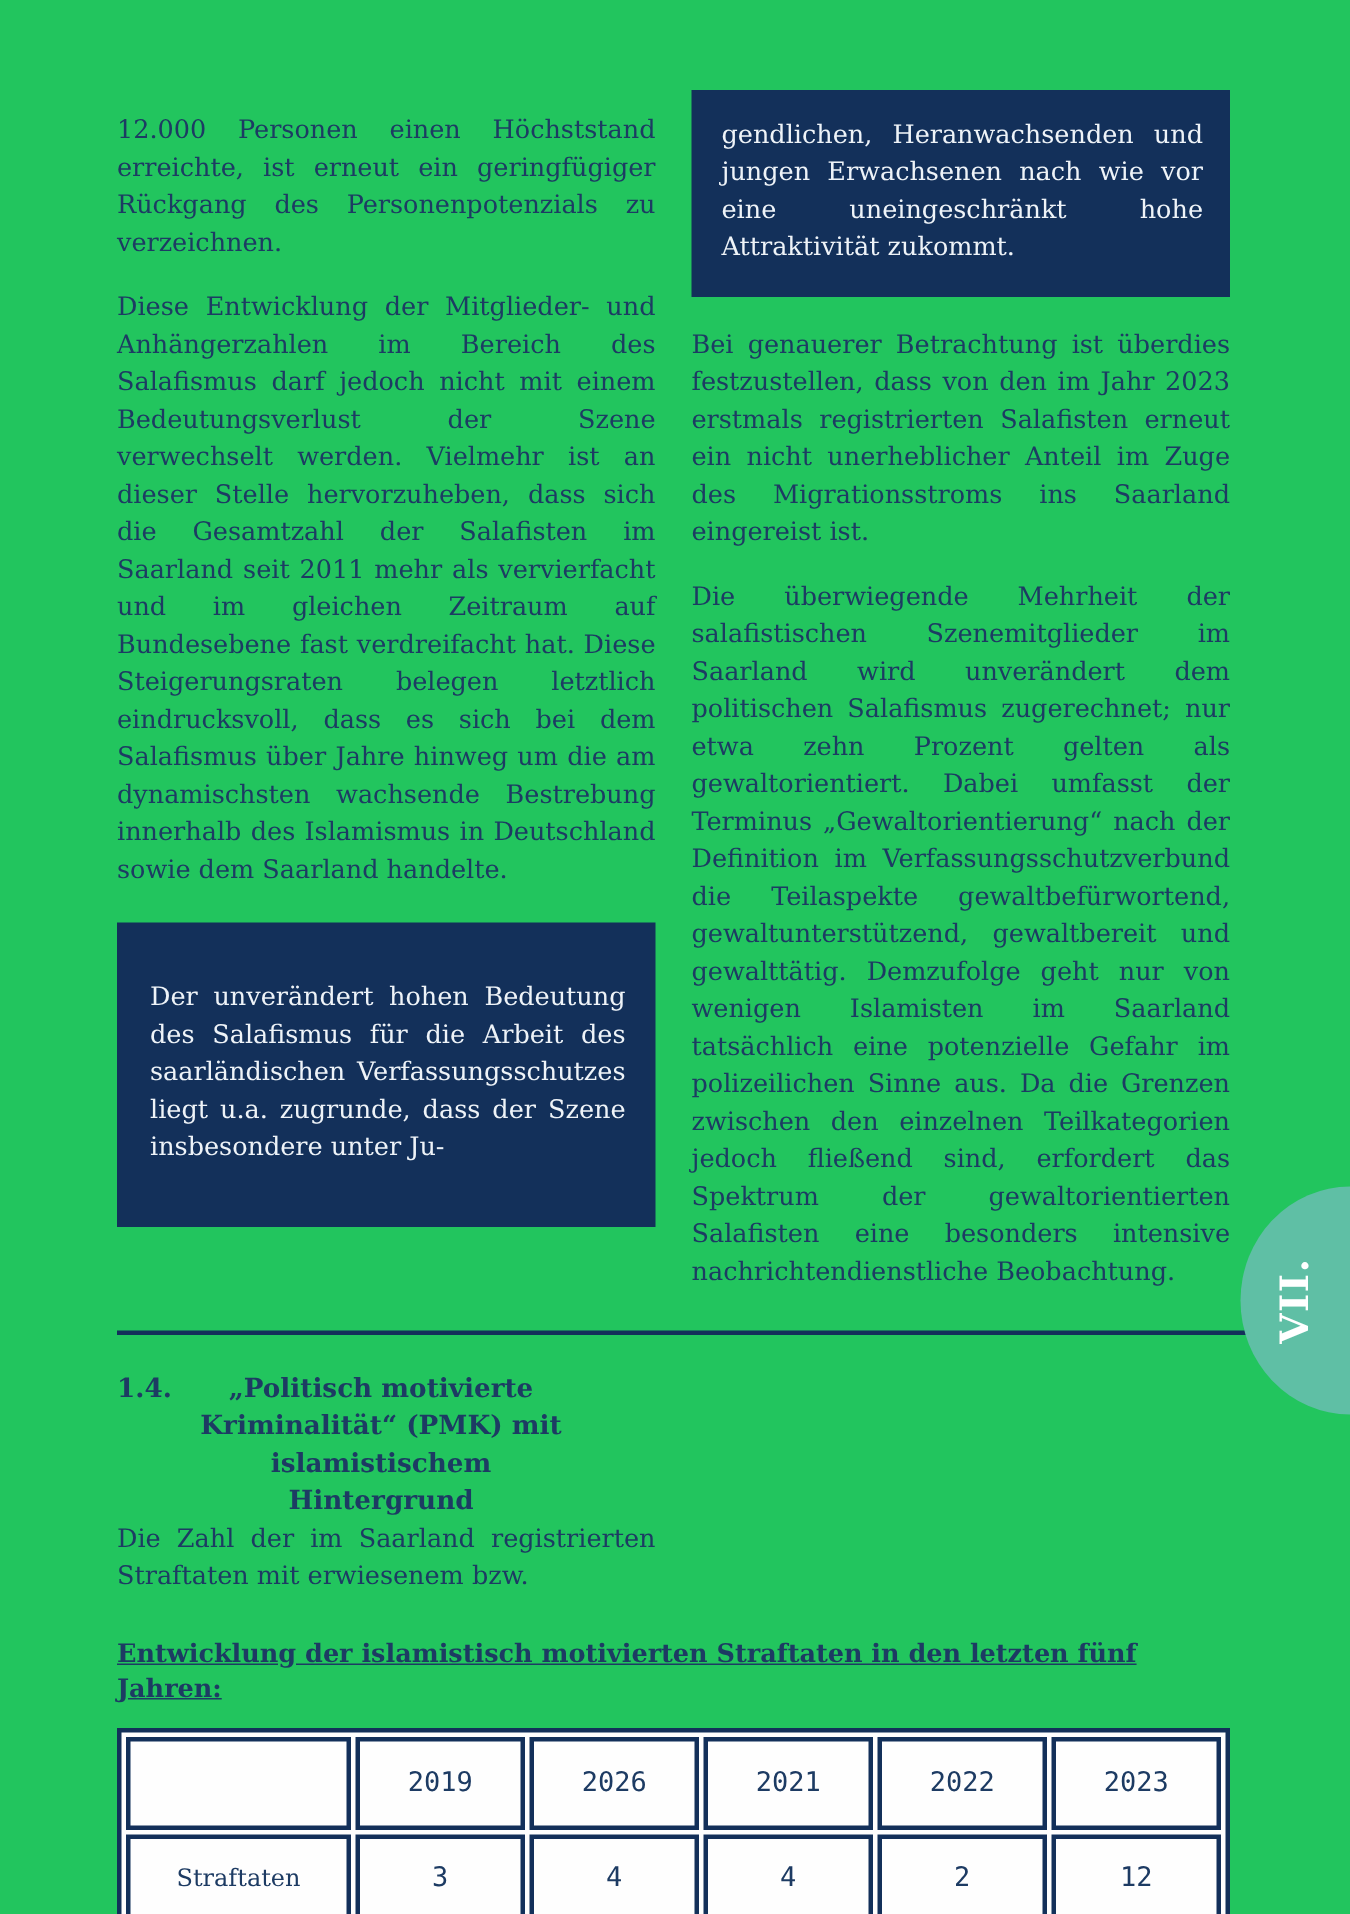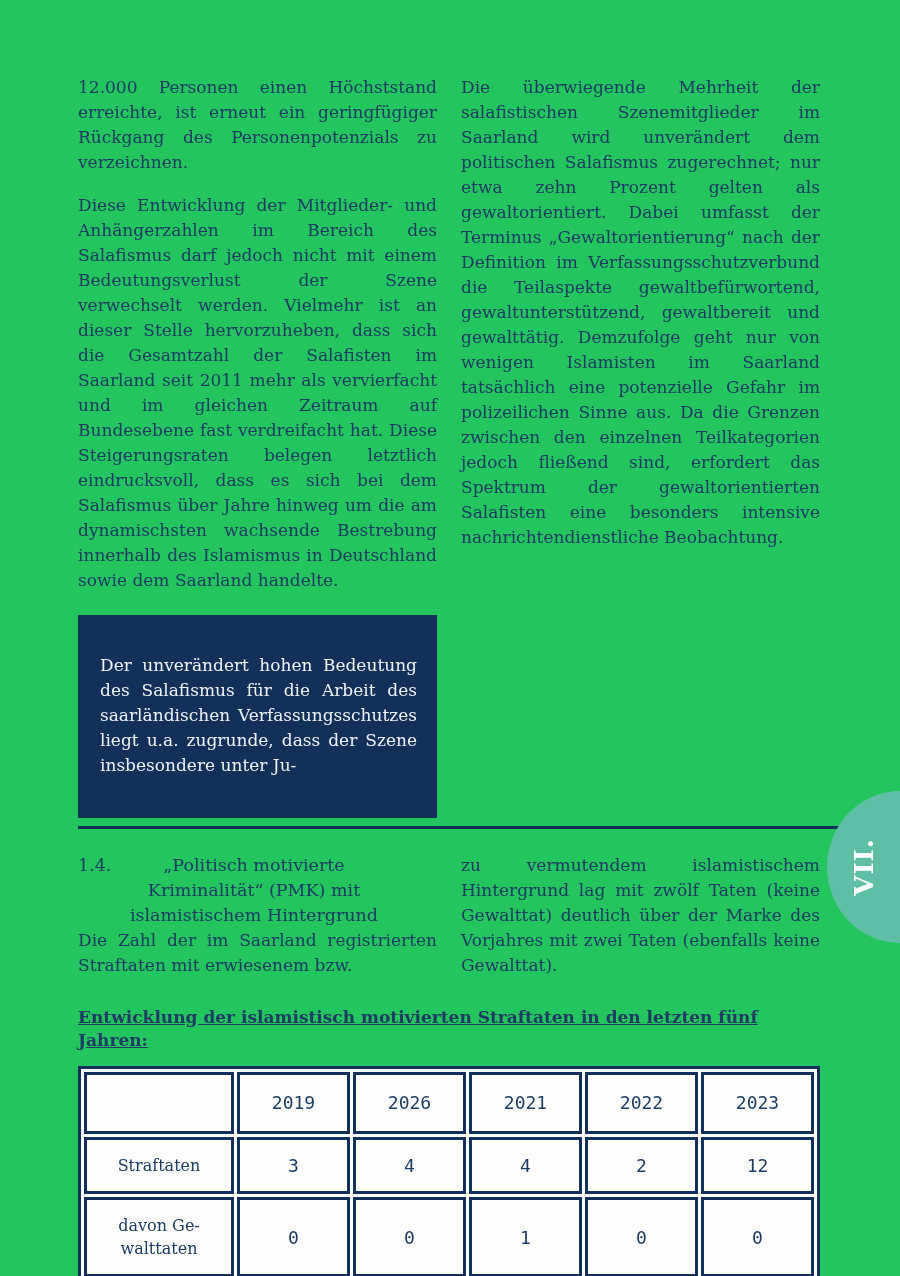--- a/index.html
+++ b/index.html
@@ -24,21 +24,21 @@
     color:#eef3f8;
     font-size:17px;line-height:25px;
     text-align:justify;
   }
   .callout.left-box{margin-top:22px;padding:38px 20px 40px 22px;}
   .callout.right-box{margin:-15px 0 20px 0;padding:18px 18px 20px 20px;}
   hr.divider{
     border:none;border-top:3px solid #13305a;
     margin:8px -25px 24px 0;
   }
-  .heading{display:flex;font-weight:normal;font-size:17.5px;line-height:25px;margin:0 0 0 0;}
+  .heading{display:flex;font-weight:bold;font-size:17.5px;line-height:25px;margin:0 0 0 0;}
   .hnum{width:48px;flex:0 0 48px;}
   .htitle{max-width:256px;text-align:center;}
   .section-cols p.body{margin-bottom:0;}
   .caption{
     margin:28px 0 14px 0;
     font-weight:bold;font-size:17px;line-height:23px;text-decoration:underline;
   }
   .tablewrap{
     border:3px solid #13305a;
     background:#fefefe;
@@ -85,36 +85,35 @@
 <div class="page">
   <div class="content">
 
     <div class="cols">
       <div class="col">
         <p class="body">12.000 Personen einen Höchststand erreichte, ist erneut ein geringfügiger Rückgang des Personenpotenzials zu verzeichnen.</p>
         <p class="body">Diese Entwicklung der Mitglieder- und Anhängerzahlen im Bereich des Salafismus darf jedoch nicht mit einem Bedeutungsverlust der Szene verwechselt werden. Vielmehr ist an dieser Stelle hervorzuheben, dass sich die Gesamtzahl der Salafisten im Saarland seit 2011 mehr als vervierfacht und im gleichen Zeitraum auf Bundesebene fast verdreifacht hat. Diese Steigerungsraten belegen letztlich eindrucksvoll, dass es sich bei dem Salafismus über Jahre hinweg um die am dynamischsten wachsende Bestrebung innerhalb des Islamismus in Deutschland sowie dem Saarland handelte.</p>
         <div class="callout left-box">Der unverändert hohen Bedeutung des Salafismus für die Arbeit des saarländischen Verfassungsschutzes liegt u.a. zugrunde, dass der Szene insbesondere unter Ju-</div>
       </div>
       <div class="col">
+        <div class="callout right-box">gendlichen, Heranwachsenden und jungen Erwachsenen nach wie vor eine uneingeschränkt hohe Attraktivität zukommt.</div>
+        <p class="body">Bei genauerer Betrachtung ist überdies festzustellen, dass von den im Jahr 2023 erstmals registrierten Salafisten erneut ein nicht unerheblicher Anteil im Zuge des Migrationsstroms ins Saarland eingereist ist.</p>
         <p class="body">Die überwiegende Mehrheit der salafistischen Szenemitglieder im Saarland wird unverändert dem politischen Salafismus zugerechnet; nur etwa zehn Prozent gelten als gewaltorientiert. Dabei umfasst der Terminus „Gewaltorientierung“ nach der Definition im Verfassungsschutzverbund die Teilaspekte gewaltbefürwortend, gewaltunterstützend, gewaltbereit und gewalttätig. Demzufolge geht nur von wenigen Islamisten im Saarland tatsächlich eine potenzielle Gefahr im polizeilichen Sinne aus. Da die Grenzen zwischen den einzelnen Teilkategorien jedoch fließend sind, erfordert das Spektrum der gewaltorientierten Salafisten eine besonders intensive nachrichtendienstliche Beobachtung.</p>
       </div>
     </div>
 
     <hr class="divider">
 
     <div class="cols section-cols">
       <div class="col">
         <div class="heading">
           <span class="hnum">1.4.</span>
           <span class="htitle">„Politisch motivierte Kriminalität“ (PMK) mit islamistischem Hintergrund</span>
         </div>
         <p class="body">Die Zahl der im Saarland registrierten Straftaten mit erwiesenem bzw.</p>
-      </div>
-      <div class="col">
-        <p class="body">zu vermutendem islamistischem Hintergrund lag mit zwölf Taten (keine Gewalttat) deutlich über der Marke des Vorjahres mit zwei Taten (ebenfalls keine Gewalttat).</p>
       </div>
     </div>
 
     <p class="caption">Entwicklung der islamistisch motivierten Straftaten in den letzten fünf Jahren:</p>
 
     <div class="tablewrap">
       <table class="data">
         <colgroup>
           <col style="width:150px">
             <col>

